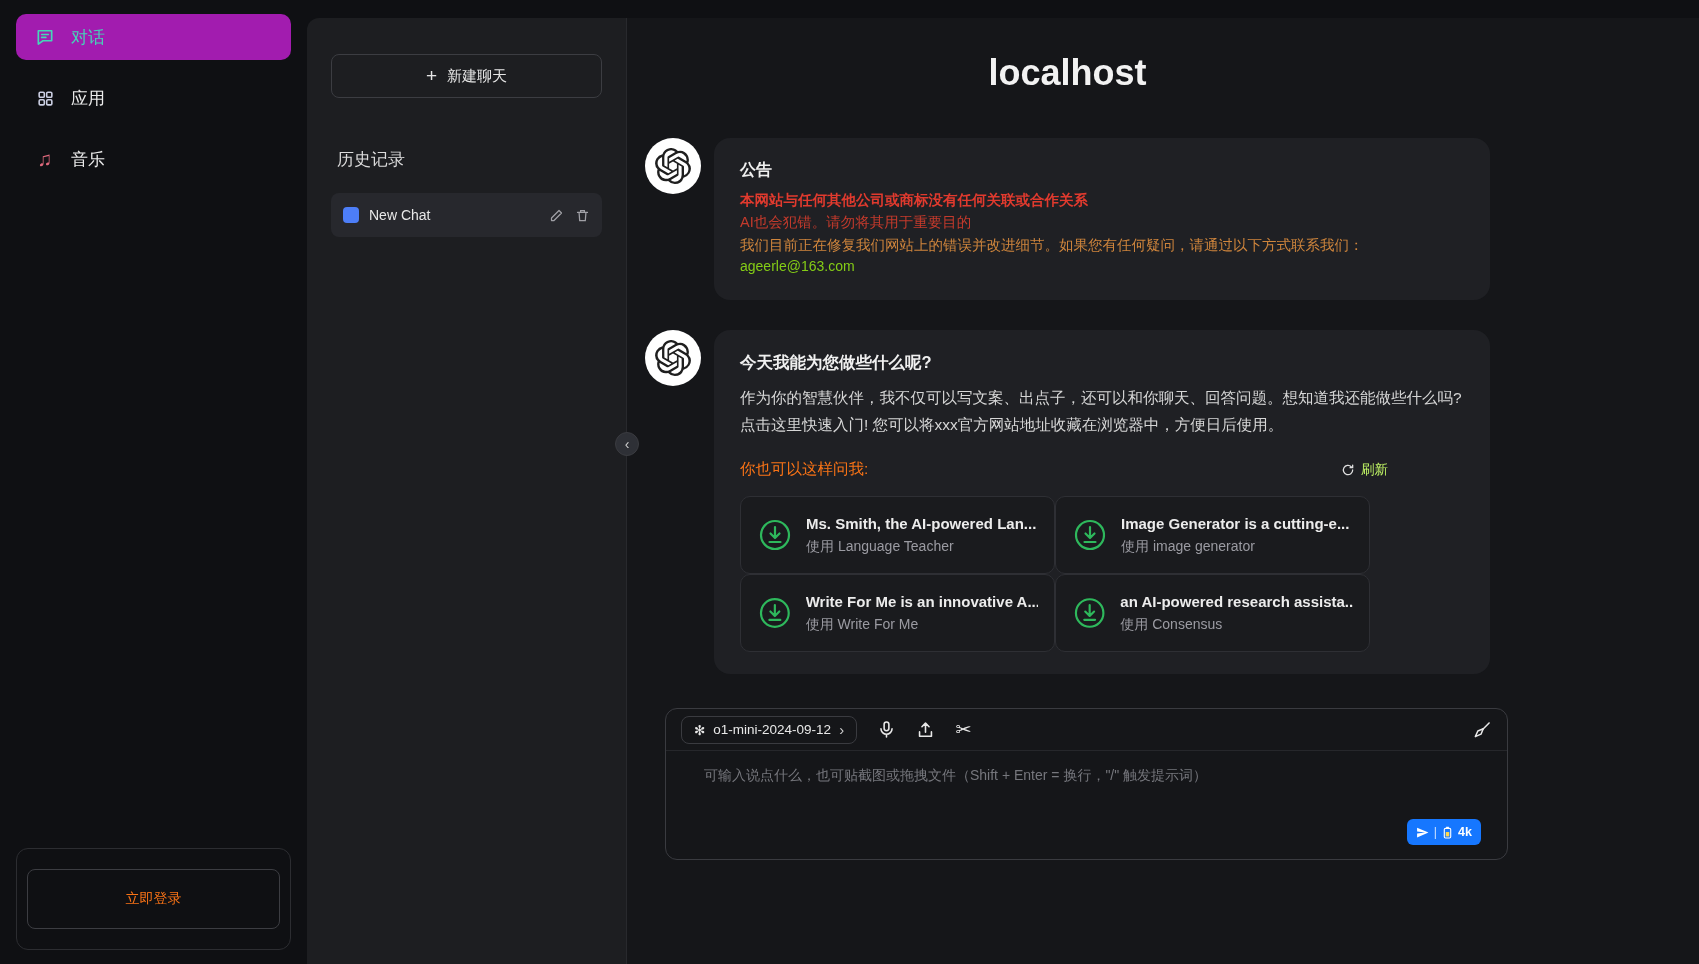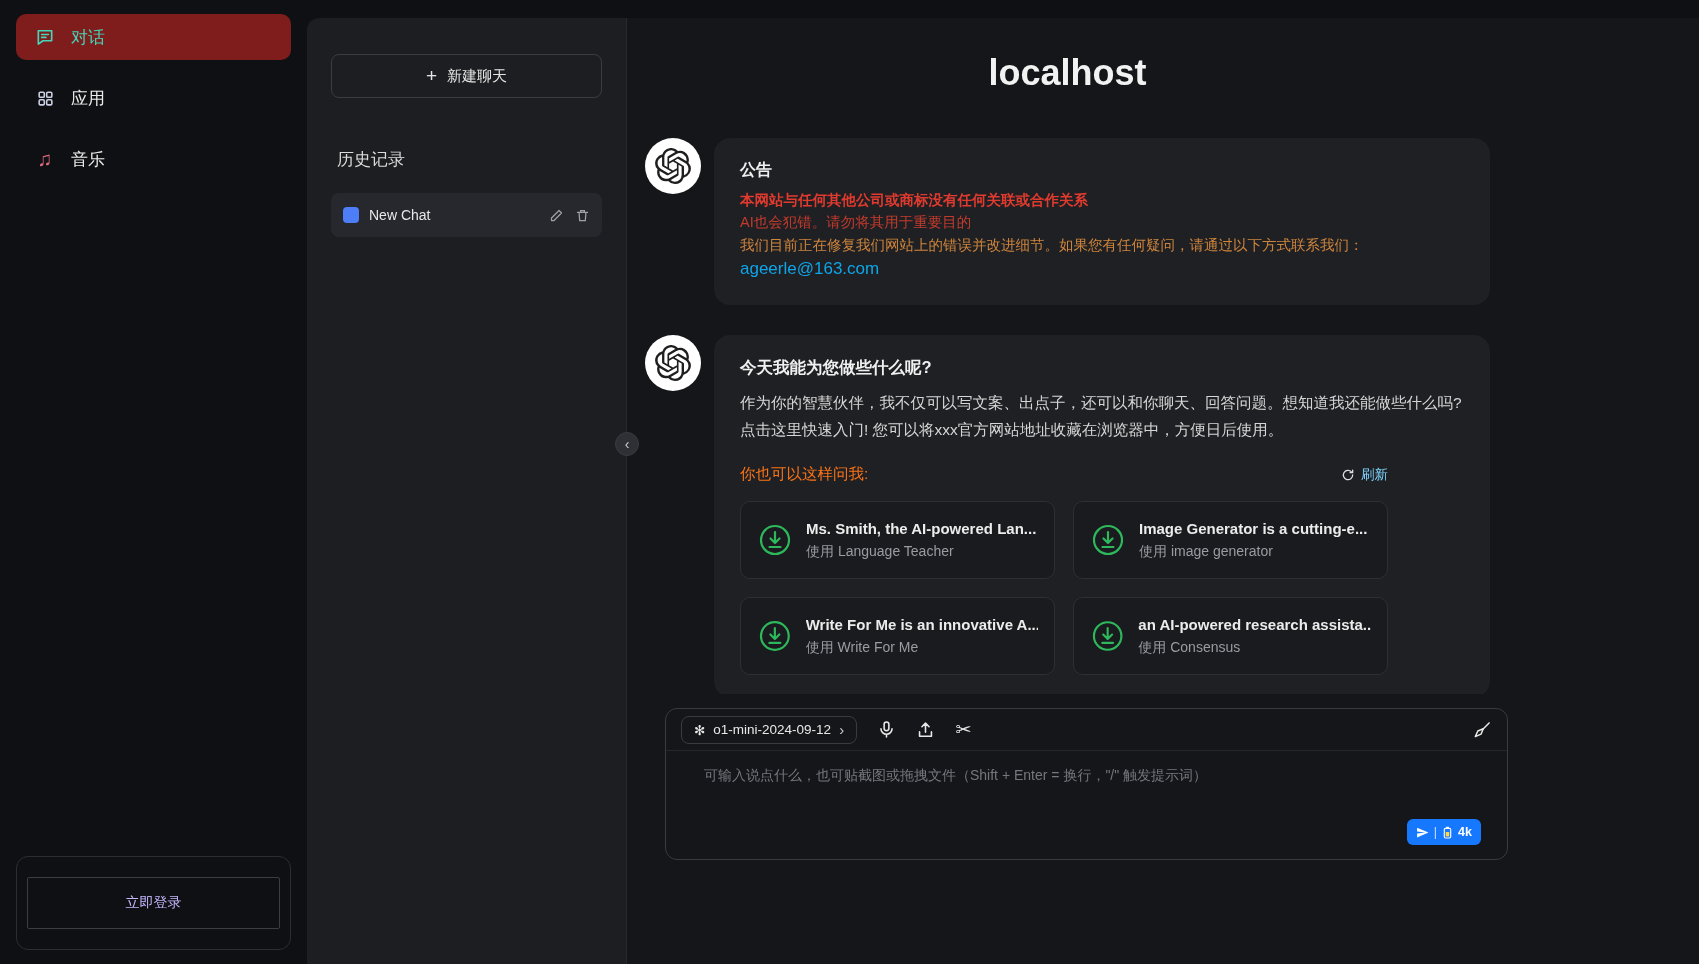--- a/index.html
+++ b/index.html
@@ -11,29 +11,29 @@
     overflow:hidden;
   }
   .app { display:flex; width:1699px; height:964px; }
 
   
   .sidebar { width:307px; padding:14px 16px; display:flex; flex-direction:column; }
   .nav-item {
     display:flex; align-items:center; gap:15px; height:46px; padding:0 18px;
     border-radius:10px; margin-bottom:15px; font-size:17px; color:#ececec; cursor:pointer;
   }
-  .nav-item.active { background:#7f1d1d; color:#45d6b8; }
+  .nav-item.active { background:#a21caf; color:#45d6b8; }
   .ni { width:22px; display:flex; justify-content:center; align-items:center; }
   .ni.music { font-size:20px; color:#e0697c; }
   .sidebar-bottom {
     margin-top:auto; border:1px solid #2c2d31; border-radius:12px; padding:20px 10px;
   }
   .login-btn {
-    width:100%; height:52px; border:1px solid #3c3d42; border-radius:2px;
-    background:transparent; color:#c4b5fd; font-size:14px; cursor:pointer;
+    width:100%; height:60px; border:1px solid #3c3d42; border-radius:8px;
+    background:transparent; color:#f97316; font-size:14px; cursor:pointer;
     font-family:inherit;
   }
 
   
   .content { flex:1; display:flex; margin-top:18px; border-top-left-radius:12px; overflow:hidden; }
 
   
   .chat-list {
     width:320px; background:#1d1e21; border-right:1px solid #28292d;
     padding:36px 24px 24px 24px;
@@ -70,29 +70,29 @@
     width:56px; height:56px; border-radius:50%; background:#ffffff; flex-shrink:0;
     display:flex; align-items:center; justify-content:center;
   }
   .bubble { flex:1; background:#1f2024; border-radius:16px; padding:22px 26px; }
 
   .ann-title { font-weight:bold; font-size:16px; color:#f0f0f0; margin-bottom:8px; }
   .ann-line { font-size:14.5px; line-height:1.55; }
   .red1 { color:#e13a2e; font-weight:bold; }
   .red2 { color:#c43a2c; }
   .orange { color:#cf853c; }
-  .email { color:#0ea5e9; text-decoration:none; cursor:pointer; display:inline-block; font-size:17px; line-height:1.55; }
+  .email { color:#84cc16; text-decoration:none; cursor:pointer; display:inline-block; font-size:14px; line-height:1.55; }
 
   .welcome-title { font-weight:bold; font-size:16.5px; color:#f0f0f0; margin-bottom:10px; }
   .welcome-body { font-size:15.5px; line-height:1.75; color:#d6d6d6; margin-bottom:21px; }
   .hint-row { display:flex; align-items:center; justify-content:space-between; width:648px; margin-bottom:16px; }
   .hint-text { font-size:15.5px; color:#f97316; }
-  .refresh-btn { display:flex; align-items:center; gap:6px; font-size:13.5px; color:#7dd3fc; cursor:pointer; }
-
-  .suggest-grid { display:grid; grid-template-columns:315px 315px; gap:18px; }
+  .refresh-btn { display:flex; align-items:center; gap:6px; font-size:13.5px; color:#bef264; cursor:pointer; }
+
+  .suggest-grid { display:grid; grid-template-columns:315px 315px; }
   .suggest-card {
     background:#1a1b1e; border:1px solid #2e2f34; border-radius:10px; height:78px;
     padding:0 16px; display:flex; align-items:center; gap:13px; cursor:pointer;
     overflow:hidden;
   }
   .sc-text { min-width:0; }
   .sc-title { font-size:15px; font-weight:600; color:#ececec; margin-bottom:6px; white-space:nowrap; overflow:hidden; }
   .sc-sub { font-size:14px; color:#9b9ba2; white-space:nowrap; overflow:hidden; }
 
   

